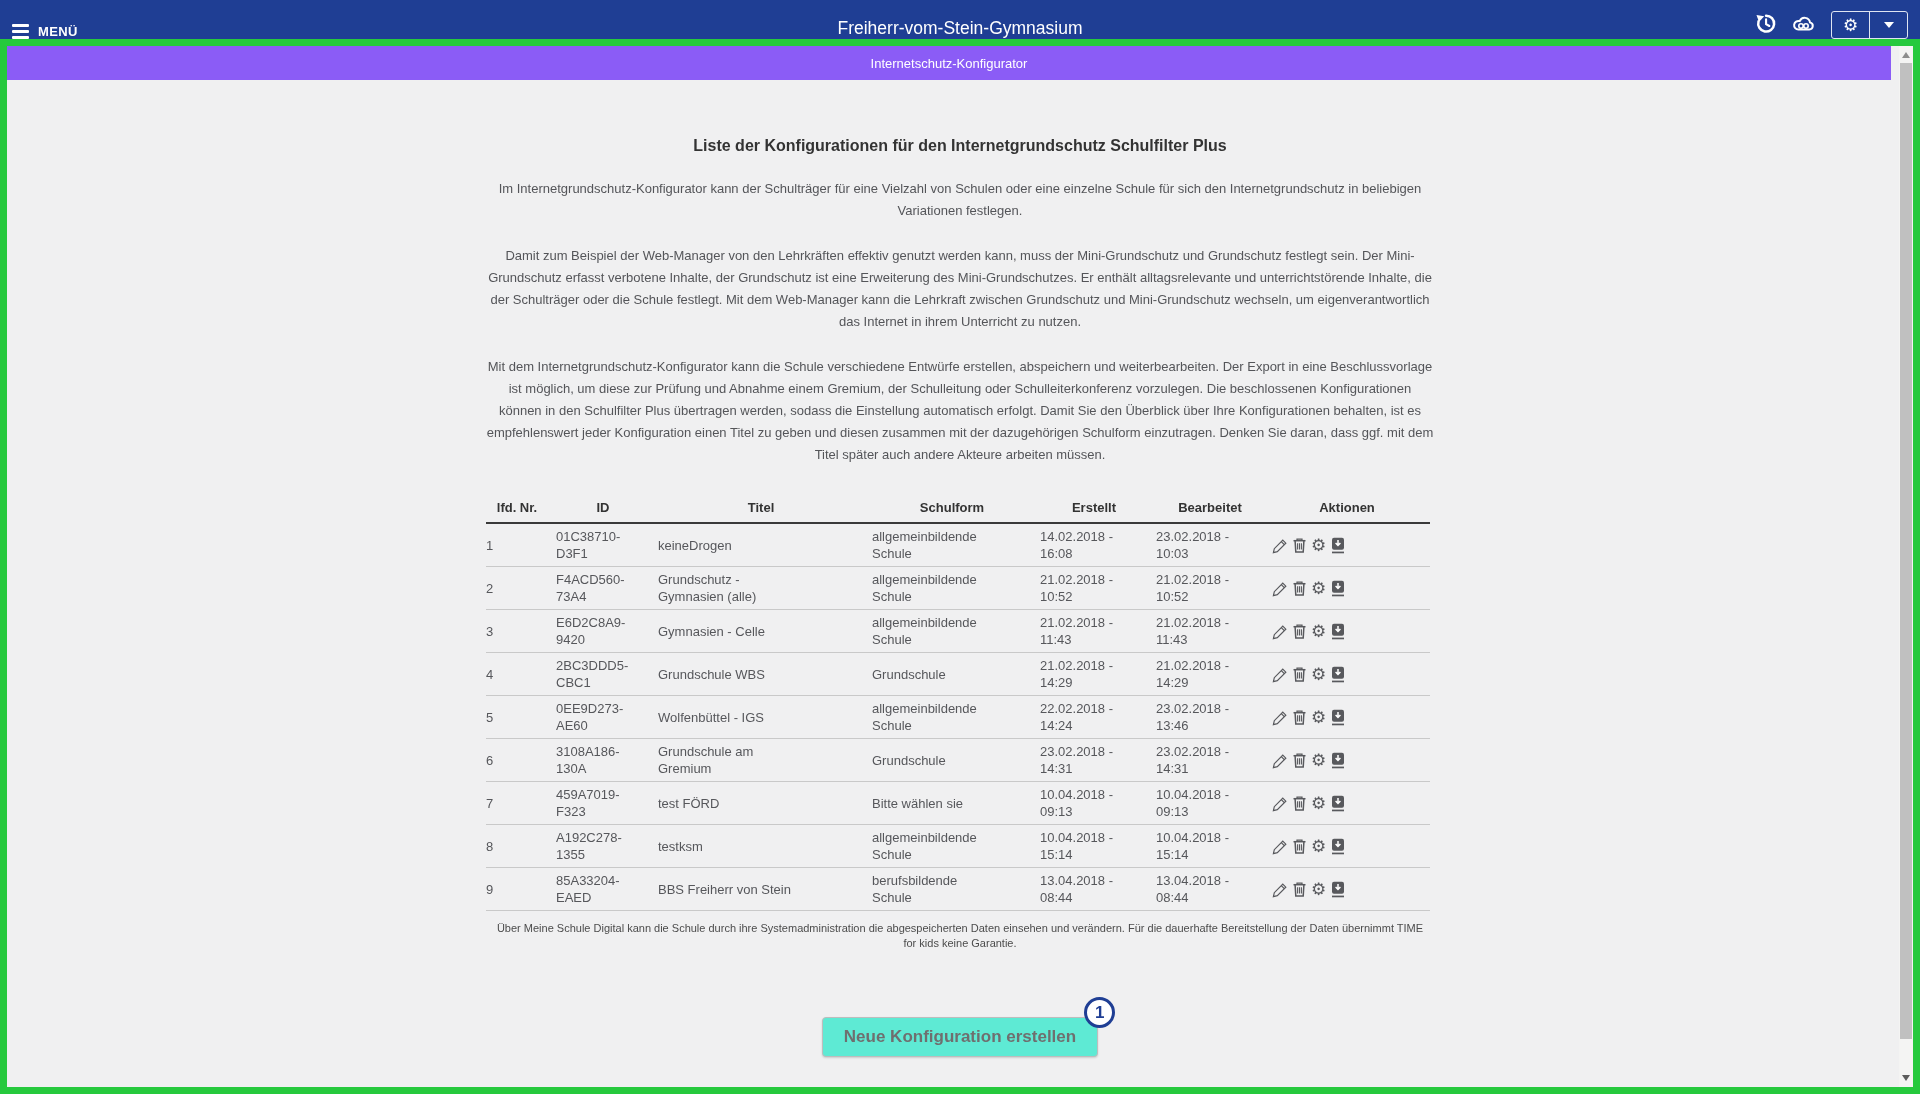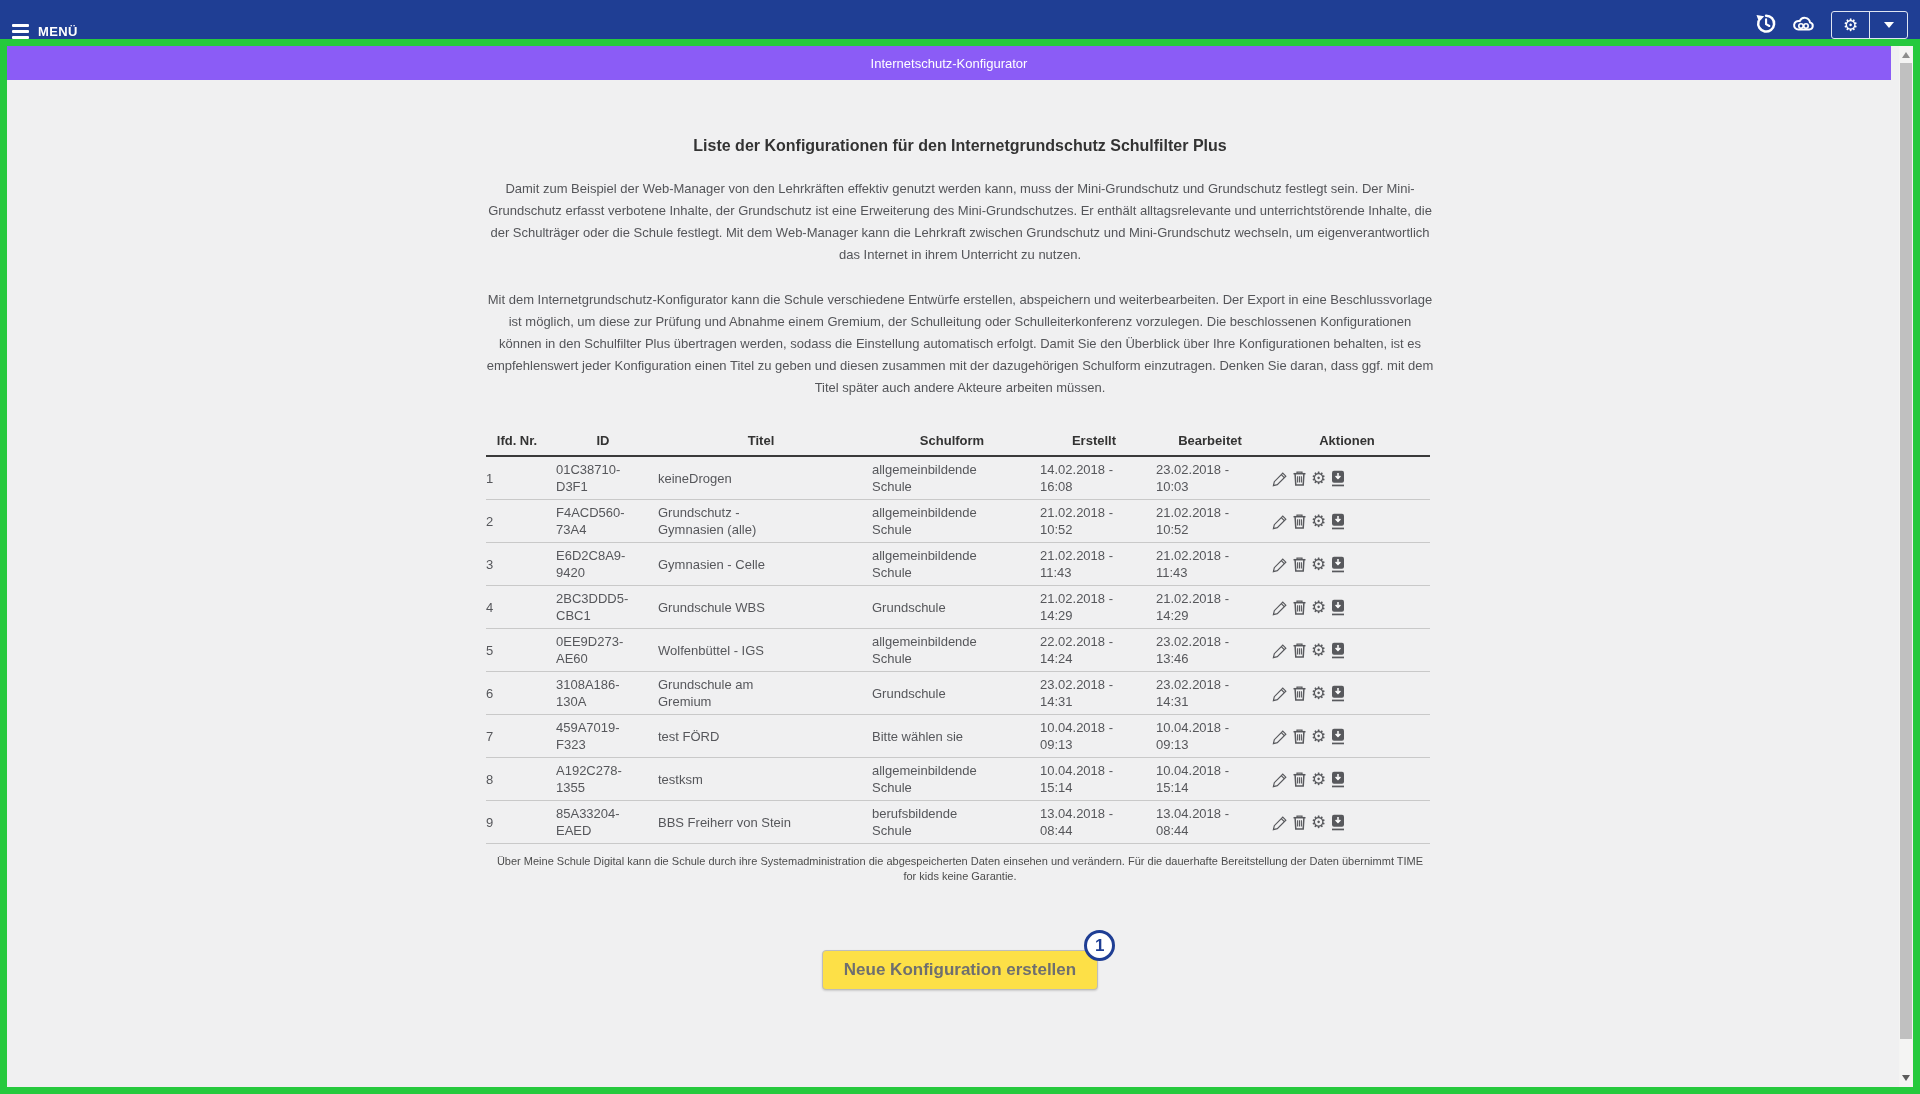--- a/index.html
+++ b/index.html
@@ -69,21 +69,21 @@
   td.c-schulform .cell-wrap { max-width:120px; }
   td.c-date .cell-wrap { max-width:94px; }
   .actions { white-space:nowrap; }
   .action-icon { display:inline-block; vertical-align:middle; margin-right:4px; cursor:pointer; line-height:0; }
   .action-icon.gear { font-family:"DejaVu Sans", sans-serif; font-size:17px; color:#58595d; line-height:17px; }
   
   .footnote { width:932px; margin:10px auto 0; text-align:center; font-size:11px; line-height:15px; color:#4c4c4c; }
   .button-row { text-align:center; margin-top:66px; }
   .btn-wrap { position:relative; display:inline-block; }
   .create-btn {
-    background:#fde047; border:1px solid #bdbdbd; border-radius:4px;
+    background:#5eead4; border:1px solid #bdbdbd; border-radius:4px;
     padding:9px 21px; font-size:17px; font-weight:bold; color:#6f6f6f;
     font-family:inherit; box-shadow:0 1px 2px rgba(0,0,0,.15); cursor:pointer;
   }
   .badge {
     position:absolute; top:-20px; right:-17px; width:31px; height:31px;
     background:#fff; border:3px solid #1f3e94; border-radius:50%;
     color:#1f3e94; font-size:17px; font-weight:bold;
     display:flex; align-items:center; justify-content:center;
   }
 </style>
@@ -92,20 +92,21 @@
 
 <header class="topbar">
   <div class="menu-btn">
     <span class="hamburger">
         <i></i>
         <i></i>
         <i></i>
       </span>
     <span class="menu-label">MENÜ</span>
   </div>
+  <div class="topbar-title">Freiherr-vom-Stein-Gymnasium</div>
   <div class="topbar-right">
     <span class="icon-btn">
       <span>
         <svg width="23" height="23" viewBox="0 0 24 24">
           <path d="M12.6 3.8a8.3 8.3 0 1 1-7.9 6" fill="none" stroke="#fff" stroke-width="2.6" stroke-linecap="round"></path>
           <path d="M2.6 3.2 L10.6 4.4 L5.2 10.4 Z" fill="#fff"></path>
           <path d="M12.6 7.6v5l3.4 2" fill="none" stroke="#fff" stroke-width="2.2" stroke-linecap="round"></path>
         </svg>
       </span>
     </span>
@@ -133,20 +134,21 @@
 <div class="frame">
 
   <div class="subheader">
     <span>Internetschutz-Konfigurator</span>
   </div>
 
   <div class="content">
     <h1 class="page-title">Liste der Konfigurationen für den Internetgrundschutz Schulfilter Plus</h1>
 
     <div class="intro">
+      <p>Im Internetgrundschutz-Konfigurator kann der Schulträger für eine Vielzahl von Schulen oder eine einzelne Schule für sich den Internetgrundschutz in beliebigen Variationen festlegen.</p>
       <p>Damit zum Beispiel der Web-Manager von den Lehrkräften effektiv genutzt werden kann, muss der Mini-Grundschutz und Grundschutz festlegt sein. Der Mini-Grundschutz erfasst verbotene Inhalte, der Grundschutz ist eine Erweiterung des Mini-Grundschutzes. Er enthält alltagsrelevante und unterrichtstörende Inhalte, die der Schulträger oder die Schule festlegt. Mit dem Web-Manager kann die Lehrkraft zwischen Grundschutz und Mini-Grundschutz wechseln, um eigenverantwortlich das Internet in ihrem Unterricht zu nutzen.</p>
       <p>Mit dem Internetgrundschutz-Konfigurator kann die Schule verschiedene Entwürfe erstellen, abspeichern und weiterbearbeiten. Der Export in eine Beschlussvorlage ist möglich, um diese zur Prüfung und Abnahme einem Gremium, der Schulleitung oder Schulleiterkonferenz vorzulegen. Die beschlossenen Konfigurationen können in den Schulfilter Plus übertragen werden, sodass die Einstellung automatisch erfolgt. Damit Sie den Überblick über Ihre Konfigurationen behalten, ist es empfehlenswert jeder Konfiguration einen Titel zu geben und diesen zusammen mit der dazugehörigen Schulform einzutragen. Denken Sie daran, dass ggf. mit dem Titel später auch andere Akteure arbeiten müssen.</p>
     </div>
 
     <table class="config-table">
       <colgroup>
         <col style="width:70px">
           <col style="width:102px">
           <col style="width:214px">
         <col style="width:168px">

